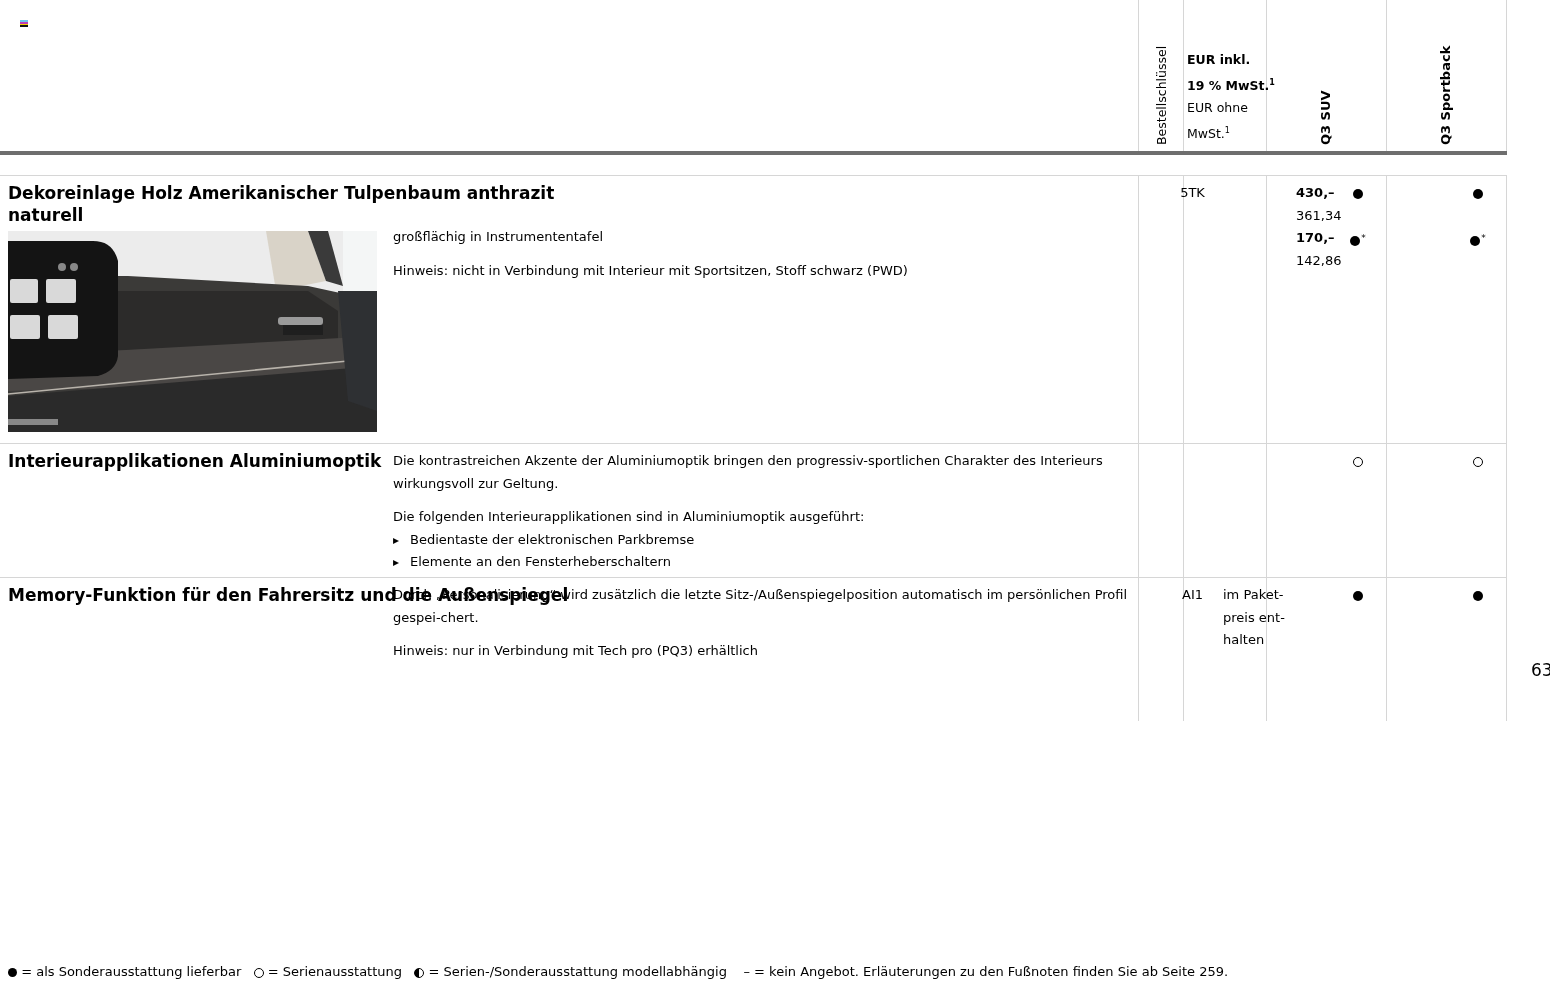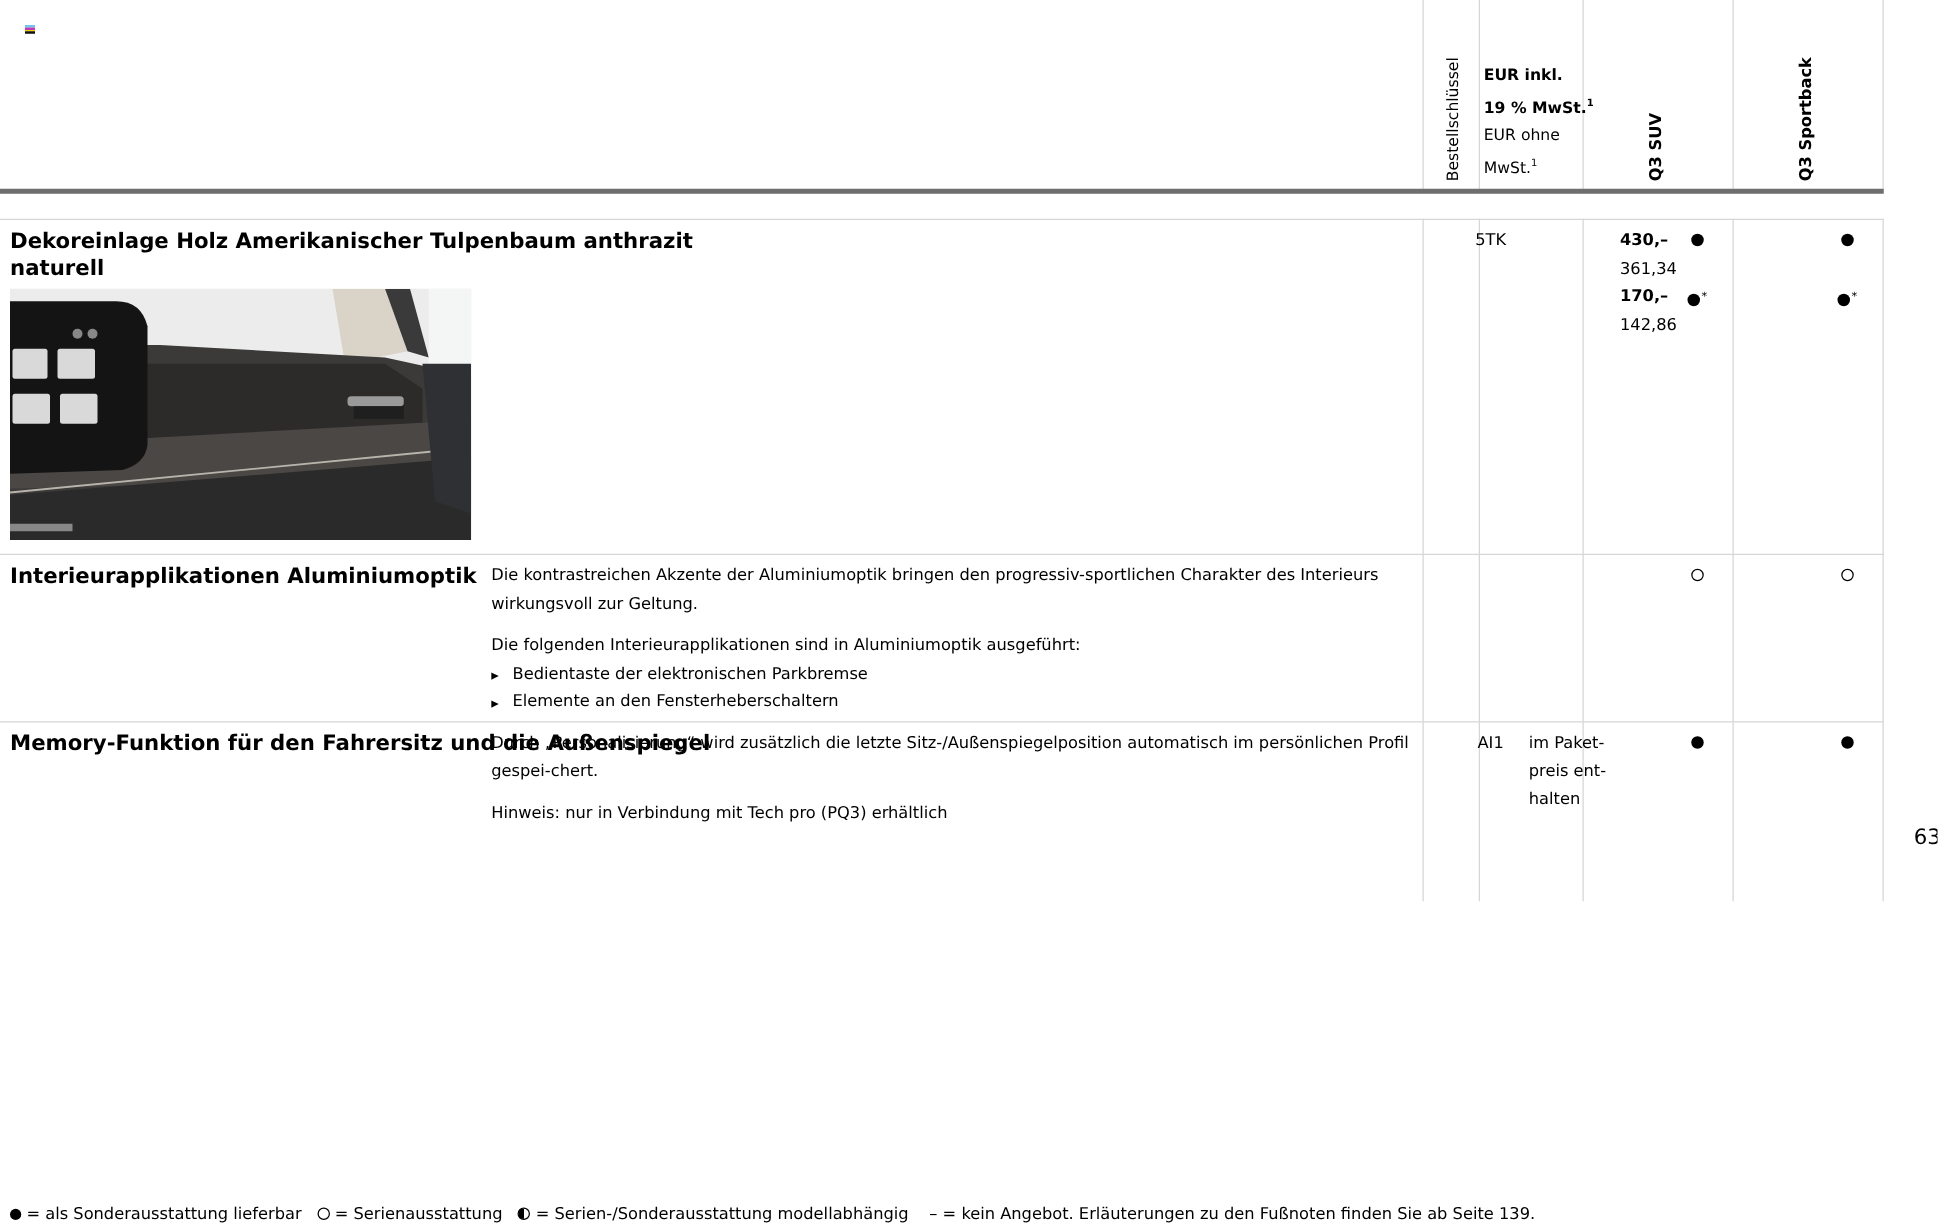--- a/index.html
+++ b/index.html
@@ -103,20 +103,22 @@
     <path d="M0,10 L85,10 Q105,10 110,30 L110,125 Q108,140 90,145 L0,148 Z" fill="#141414"></path>
     <rect x="2" y="48" width="28" height="24" rx="2" fill="#d9d9d9"></rect>
     <rect x="38" y="48" width="30" height="24" rx="2" fill="#d9d9d9"></rect>
     <rect x="2" y="84" width="30" height="24" rx="2" fill="#d9d9d9"></rect>
     <rect x="40" y="84" width="30" height="24" rx="2" fill="#d9d9d9"></rect>
     <circle cx="54" cy="36" r="4" fill="#888"></circle>
     <circle cx="66" cy="36" r="4" fill="#888"></circle>
   </svg>
 </div>
 <div class="desc" style="top:226px">
+  <p>großflächig in Instrumententafel</p>
+  <p>Hinweis: nicht in Verbindung mit Interieur mit Sportsitzen, Stoff schwarz (PWD)</p>
 </div>
 <div class="cell" style="left:1138px; width:45px; top:182px">
   <div class="center">5TK</div>
 </div>
 <div class="cell" style="left:1264px; top:182px">
   <div style="font-weight:bold">430,–</div>
   <div>361,34</div>
   <div style="font-weight:bold">170,–</div>
   <div>142,86</div>
 </div>
@@ -172,14 +174,14 @@
 <div class="page-num">63</div>
 
 <div class="footer">
   <span class="dot" style="width:9px;height:9px"></span>
   <span>= als Sonderausstattung lieferbar</span>
   &nbsp;&nbsp;<span class="ring"></span>
   <span>= Serienausstattung</span>
   &nbsp;&nbsp;<span class="half"></span>
   <span>= Serien-/Sonderausstattung modellabhängig</span>
   &nbsp;&nbsp;&nbsp;<span>–</span>
-  <span>= kein Angebot. Erläuterungen zu den Fußnoten finden Sie ab Seite 139.</span>
+  <span>= kein Angebot. Erläuterungen zu den Fußnoten finden Sie ab Seite 259.</span>
 </div>
 
 </body></html>

